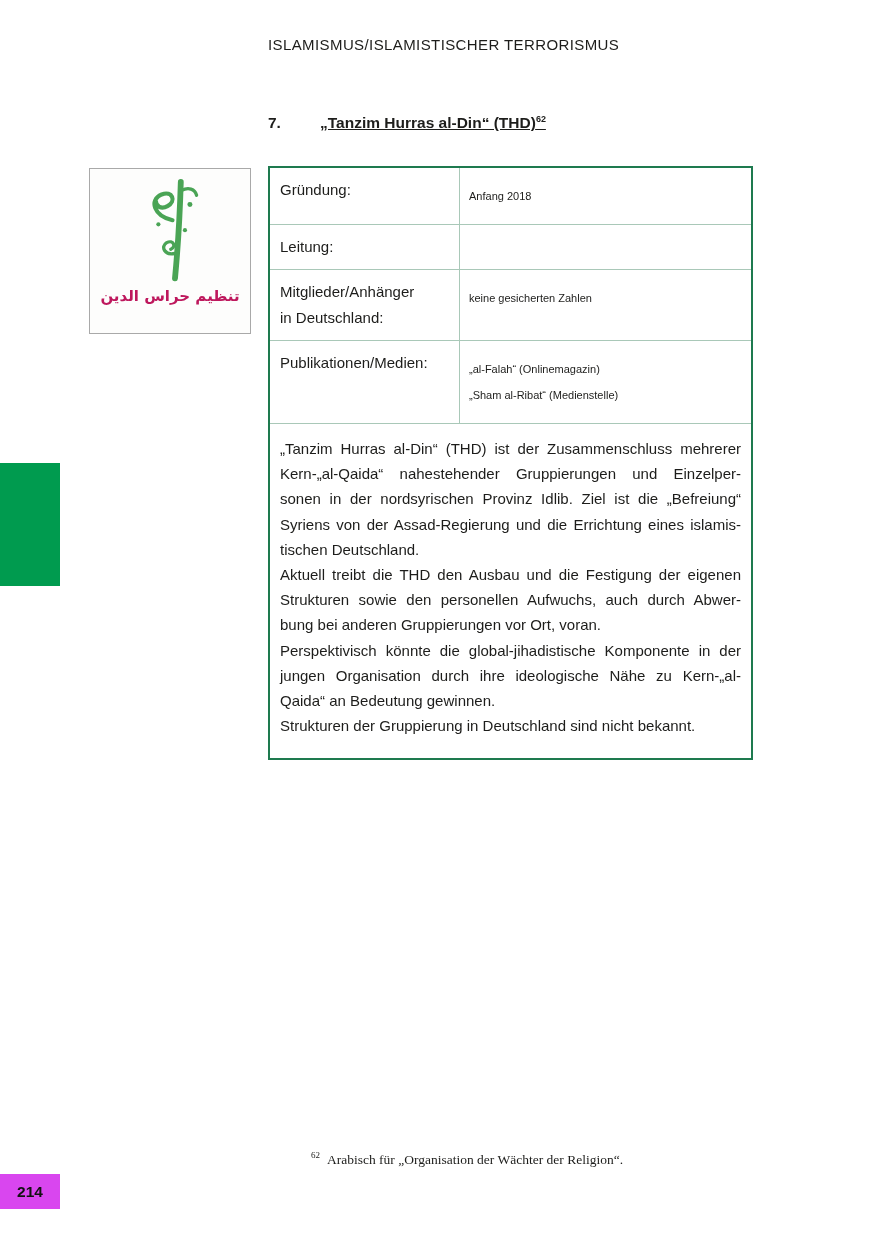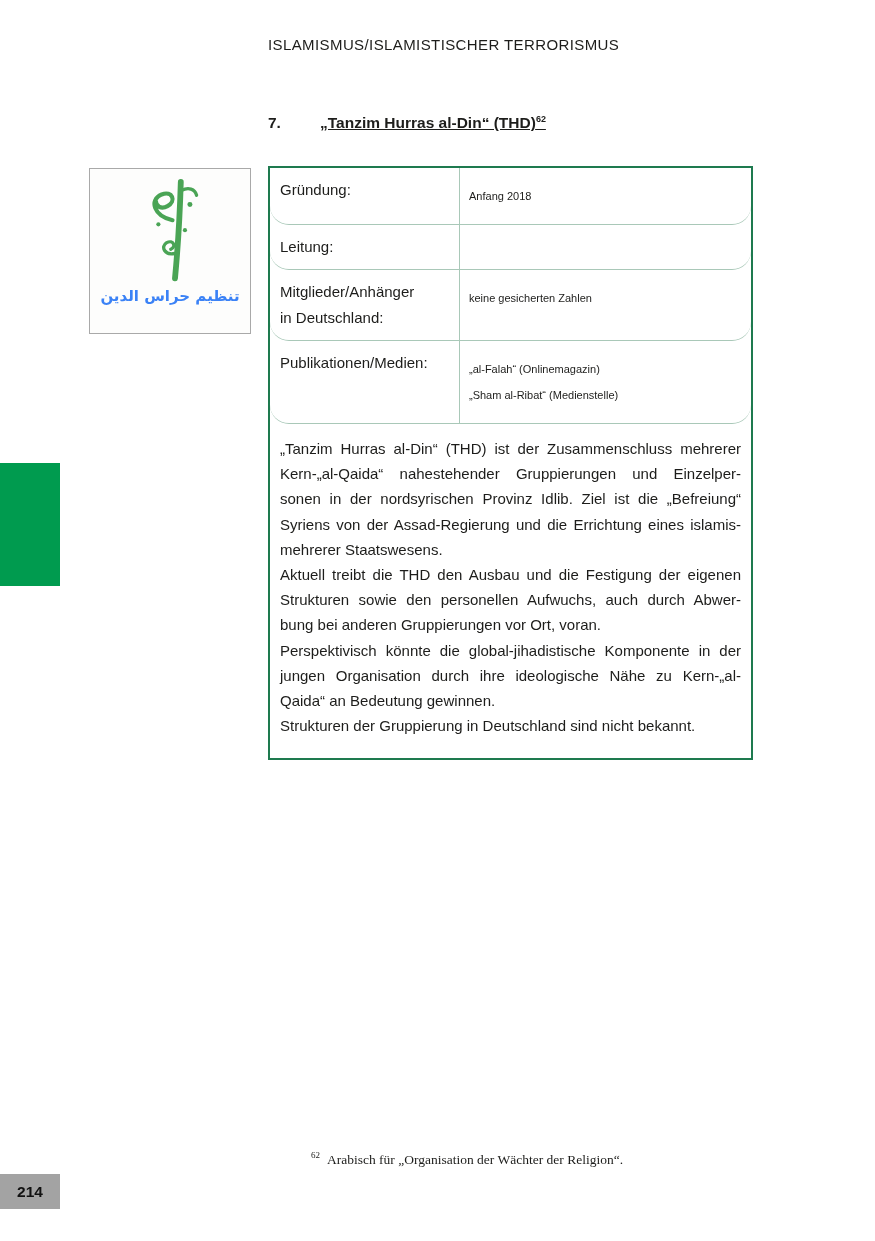--- a/index.html
+++ b/index.html
@@ -20,50 +20,50 @@
   .section-heading sup{font-size:9px;font-weight:bold;}
   
   .logo-box{
     position:absolute;left:89px;top:168px;width:162px;height:166px;
     border:1px solid #a9a9a9;background:#fdfdfc;box-sizing:border-box;
     display:flex;flex-direction:column;align-items:center;justify-content:flex-end;
     padding-bottom:28px;
   }
   .logo-emblem{margin-bottom:2px;}
   .logo-caption{
-    font-family:"DejaVu Sans", sans-serif;font-weight:bold;color:#3b82f6;
+    font-family:"DejaVu Sans", sans-serif;font-weight:bold;color:#be185d;
     font-size:15px;line-height:18px;
   }
   
   .accent-bar{position:absolute;left:0;top:463px;width:60px;height:123px;background:#009b4f;}
   
   .infobox{
     position:absolute;left:268px;top:166px;width:485px;box-sizing:border-box;
     border:2px solid #1e7a4f;background:#ffffff;
   }
-  .info-row{display:flex;border-bottom:1px solid #a9c8b8;border-radius:19px;}
+  .info-row{display:flex;border-bottom:1px solid #a9c8b8;}
   .info-label{
     width:190px;box-sizing:border-box;padding:9px 10px;border-right:1px solid #a9c8b8;
     font-size:15px;line-height:26px;
   }
   .info-value{flex:1;padding:15px 9px;font-size:11px;line-height:26px;}
   .info-text{
     padding:12px 10px 20px 10px;font-size:15px;line-height:25.2px;
   }
   .tline{text-align:justify;text-align-last:justify;}
   .tend{text-align-last:left;}
   
   .footnote{
     position:absolute;left:268px;top:1150px;
     font-family:"Liberation Serif", serif;font-size:13.5px;color:#1d1d1b;white-space:nowrap;margin-left:43px;
   }
   .footnote sup{font-size:9px;margin-right:7px;}
   
   .page-badge{
-    position:absolute;left:0;top:1174px;width:60px;height:35px;background:#a3a3a3;
+    position:absolute;left:0;top:1174px;width:60px;height:35px;background:#d946ef;
     display:flex;align-items:center;justify-content:center;
     font-size:15.5px;font-weight:bold;color:#111;
   }
 </style>
 </head>
 <body>
 
 <div class="page-header">ISLAMISMUS/ISLAMISTISCHER TERRORISMUS</div>
 
 <div class="section-heading">
@@ -117,21 +117,21 @@
           <div>„al-Falah“ (Onlinemagazin)</div>
           <div>„Sham al-Ribat“ (Medienstelle)</div>
         </div>
       </div>
     </div>
   <div class="info-text">
       <div class="tline">„Tanzim Hurras al-Din“ (THD) ist der Zusammenschluss mehrerer</div>
       <div class="tline">Kern-„al-Qaida“ nahestehender Gruppierungen und Einzelper-</div>
       <div class="tline">sonen in der nordsyrischen Provinz Idlib. Ziel ist die „Befreiung“</div>
       <div class="tline">Syriens von der Assad-Regierung und die Errichtung eines islamis-</div>
-      <div class="tline tend">mehrerer Staatswesens.</div>
+      <div class="tline tend">tischen Deutschland.</div>
       <div class="tline">Aktuell treibt die THD den Ausbau und die Festigung der eigenen</div>
       <div class="tline">Strukturen sowie den personellen Aufwuchs, auch durch Abwer-</div>
       <div class="tline tend">bung bei anderen Gruppierungen vor Ort, voran.</div>
       <div class="tline">Perspektivisch könnte die global-jihadistische Komponente in der</div>
       <div class="tline">jungen Organisation durch ihre ideologische Nähe zu Kern-„al-</div>
       <div class="tline tend">Qaida“ an Bedeutung gewinnen.</div>
       <div class="tline tend">Strukturen der Gruppierung in Deutschland sind nicht bekannt.</div>
     </div>
 </div>
 

